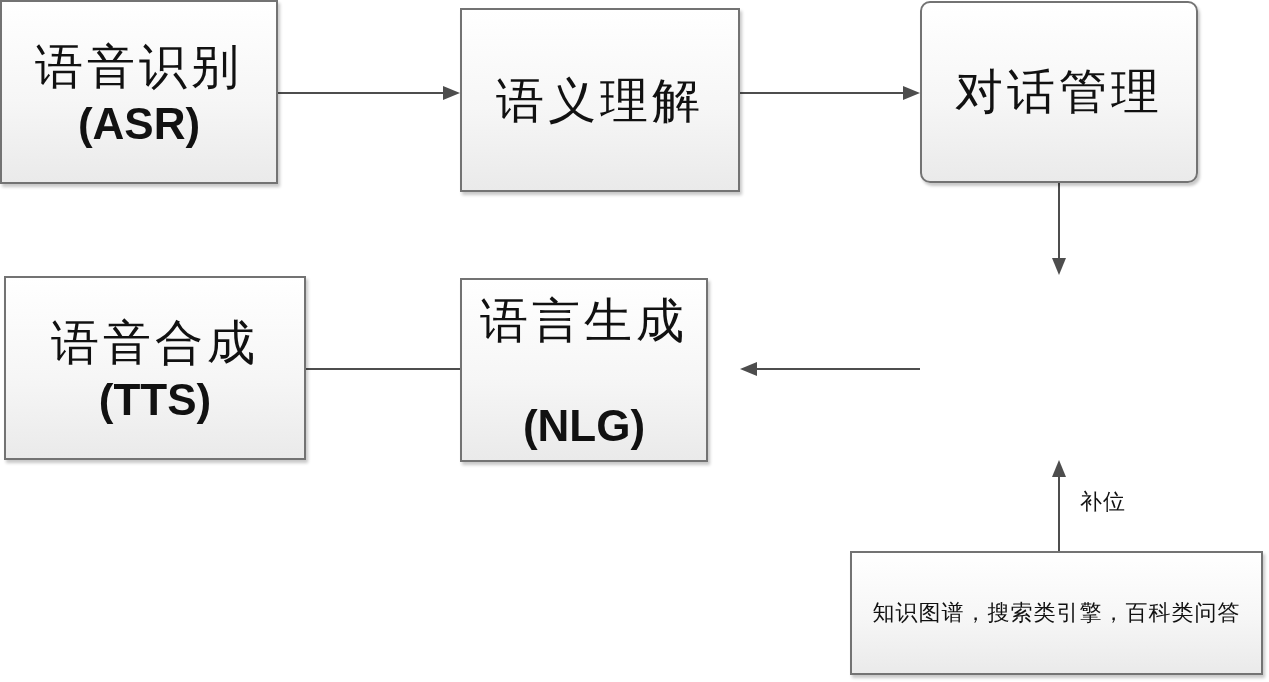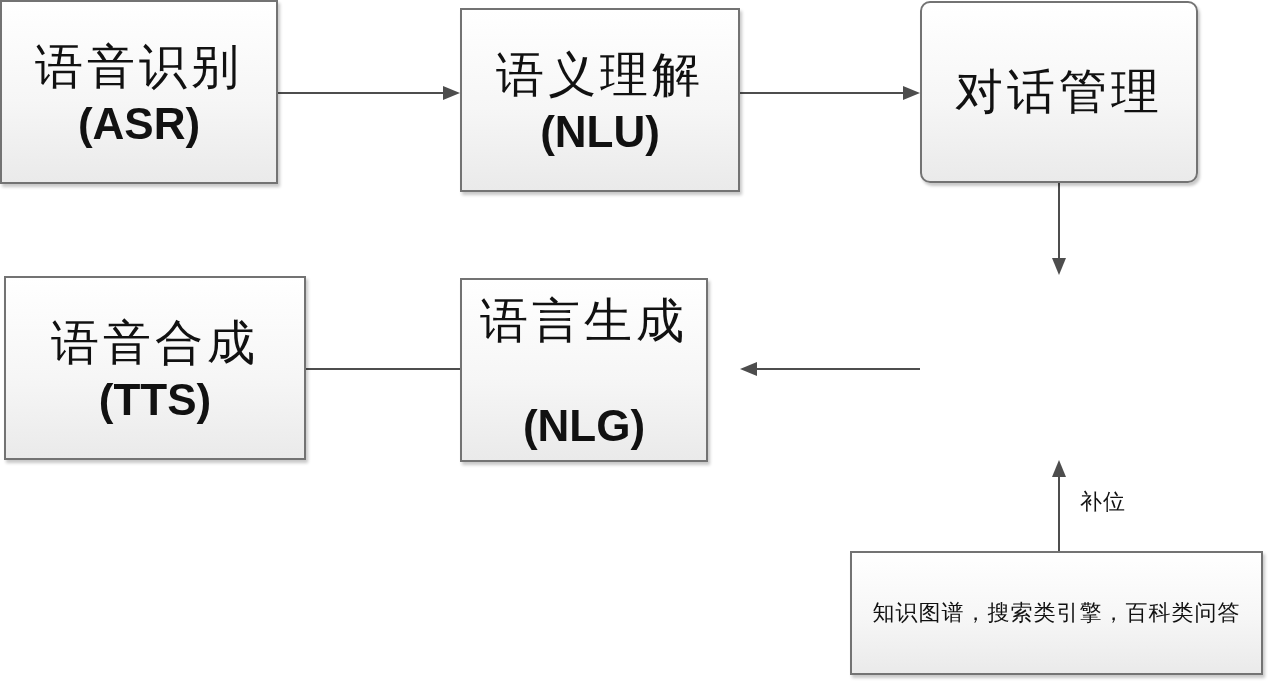--- a/index.html
+++ b/index.html
@@ -111,21 +111,20 @@
     </g>
   </svg>
 
   <div class="node" id="node-asr">
     <span class="cn-line">语音识别</span>
     <span class="en-line">(ASR)</span>
   </div>
 
   <div class="node" id="node-nlu">
     <span class="cn-line">语义理解</span>
-    <span class="en-line">(NLU)</span>
   </div>
 
   <div class="node" id="node-dm">
     <span class="single-line">对话管理</span>
   </div>
 
   <div class="node" id="node-tts">
     <span class="cn-line">语音合成</span>
     <span class="en-line">(TTS)</span>
   </div>

